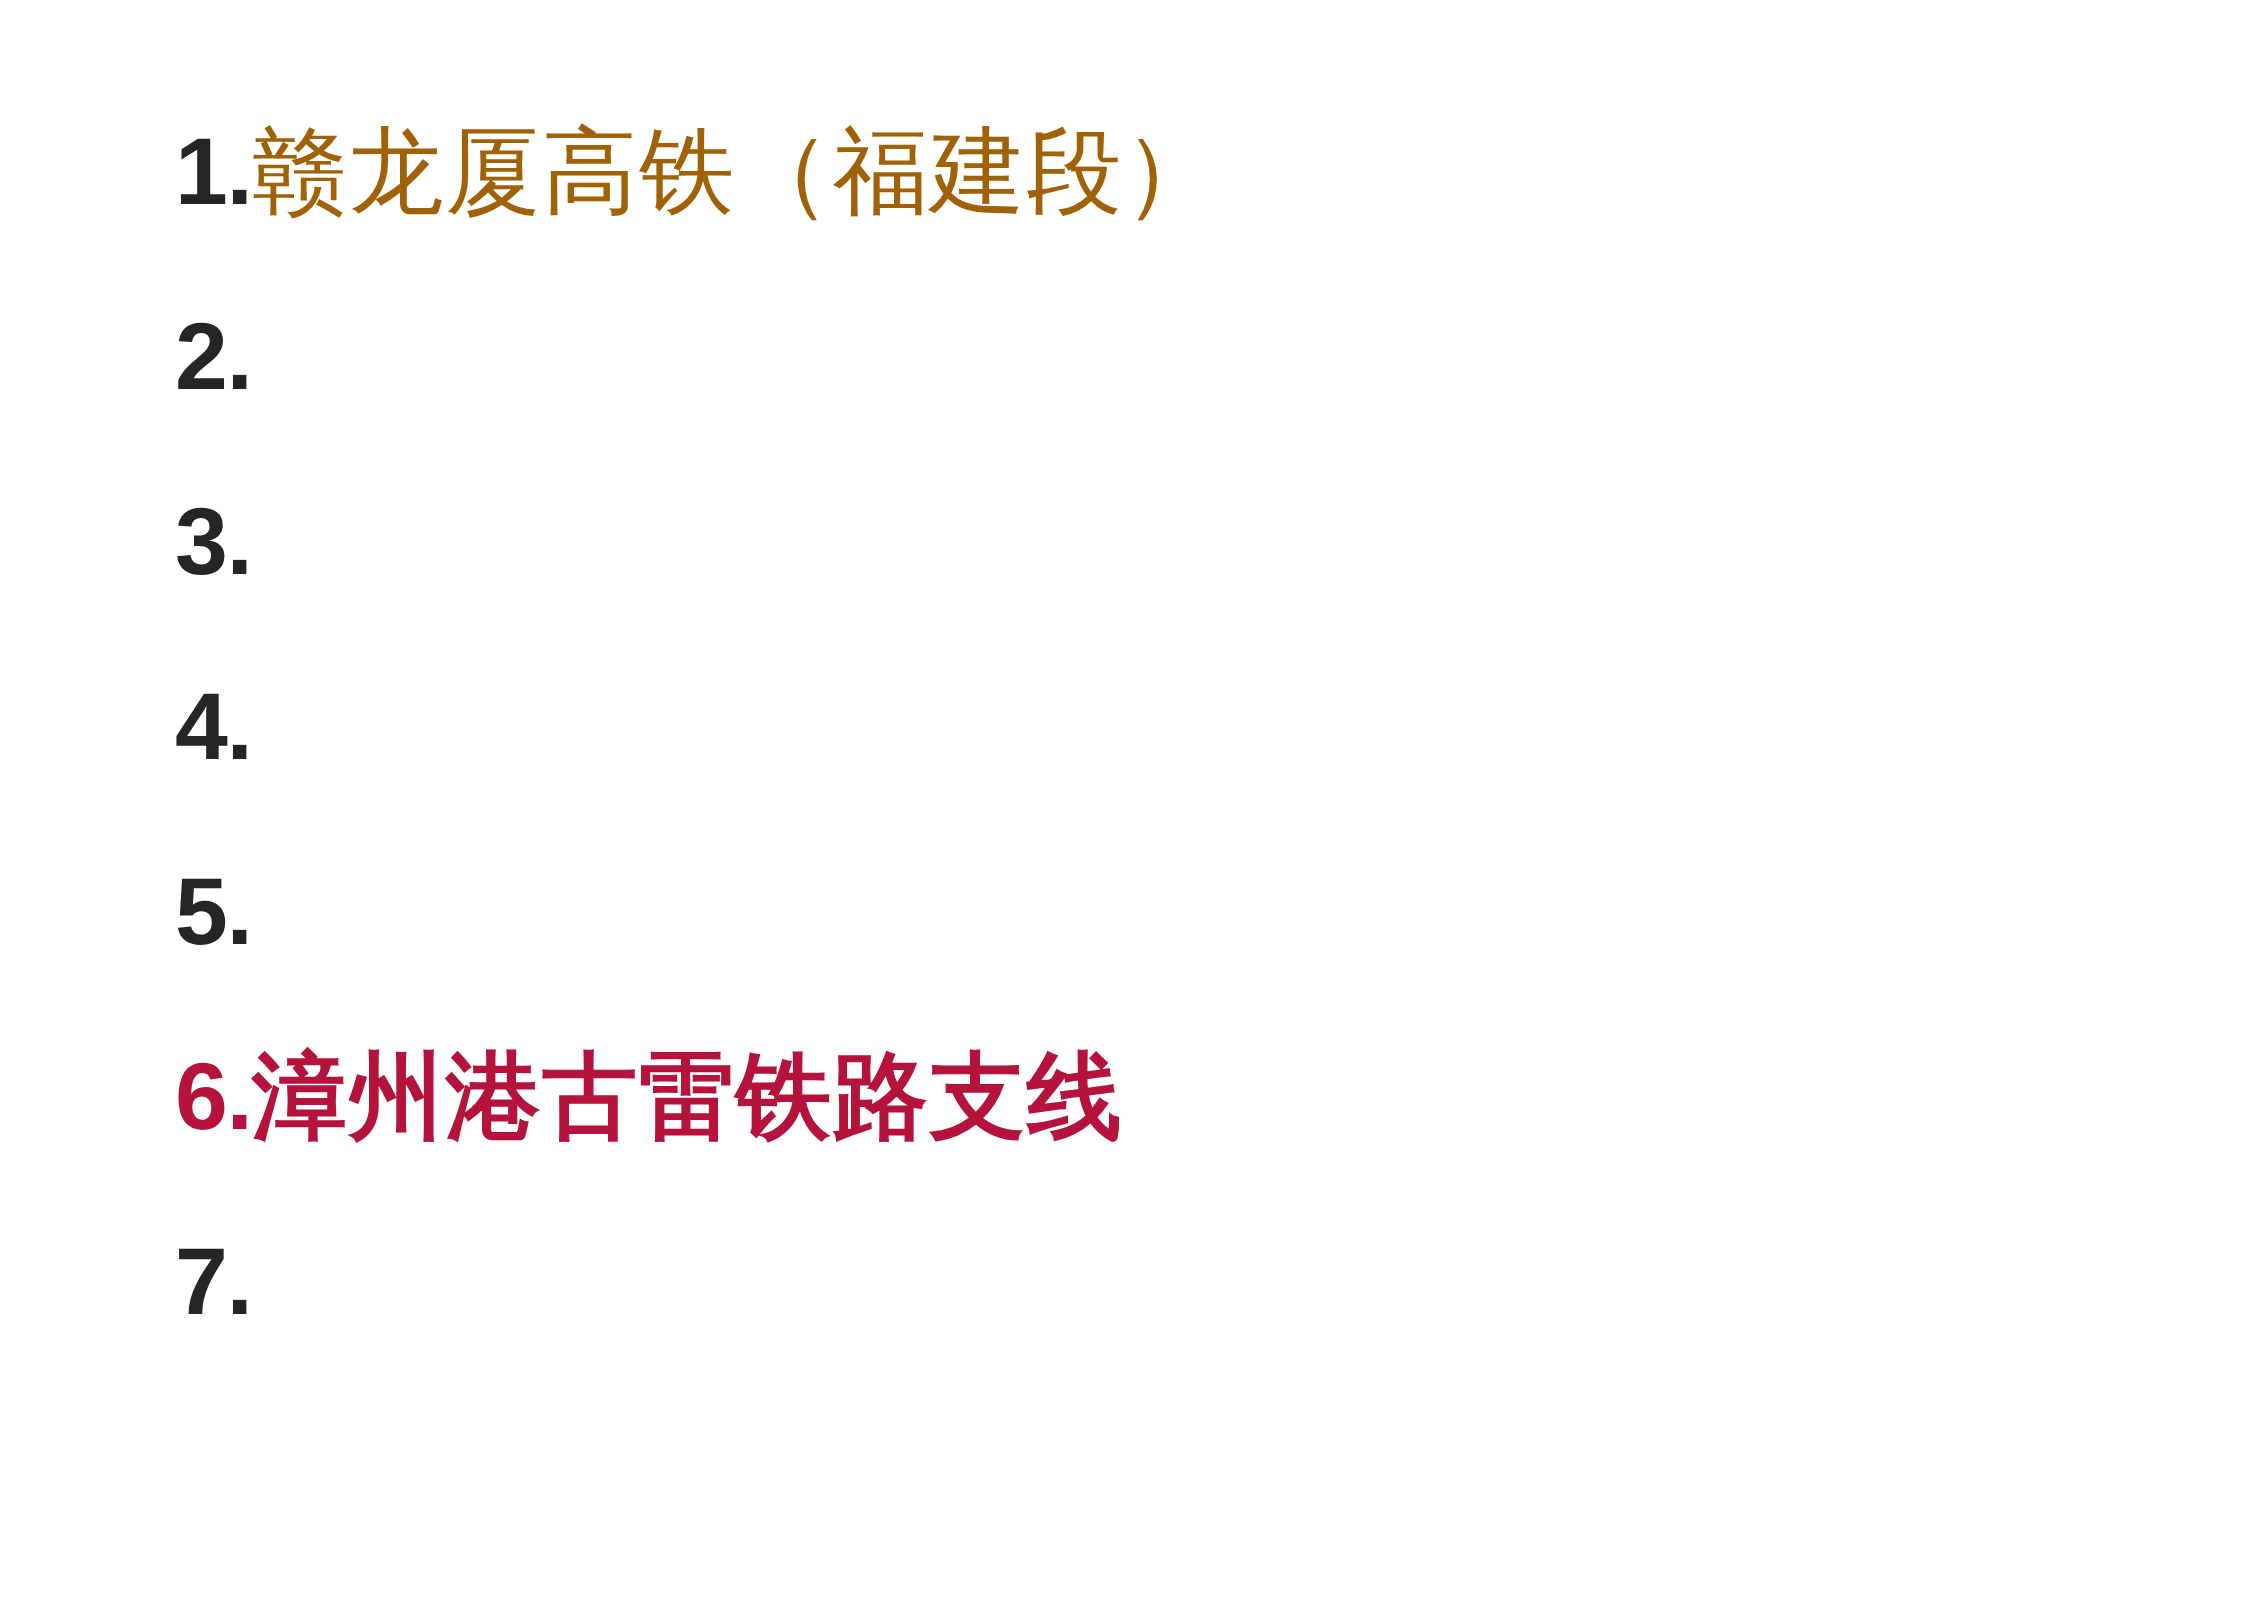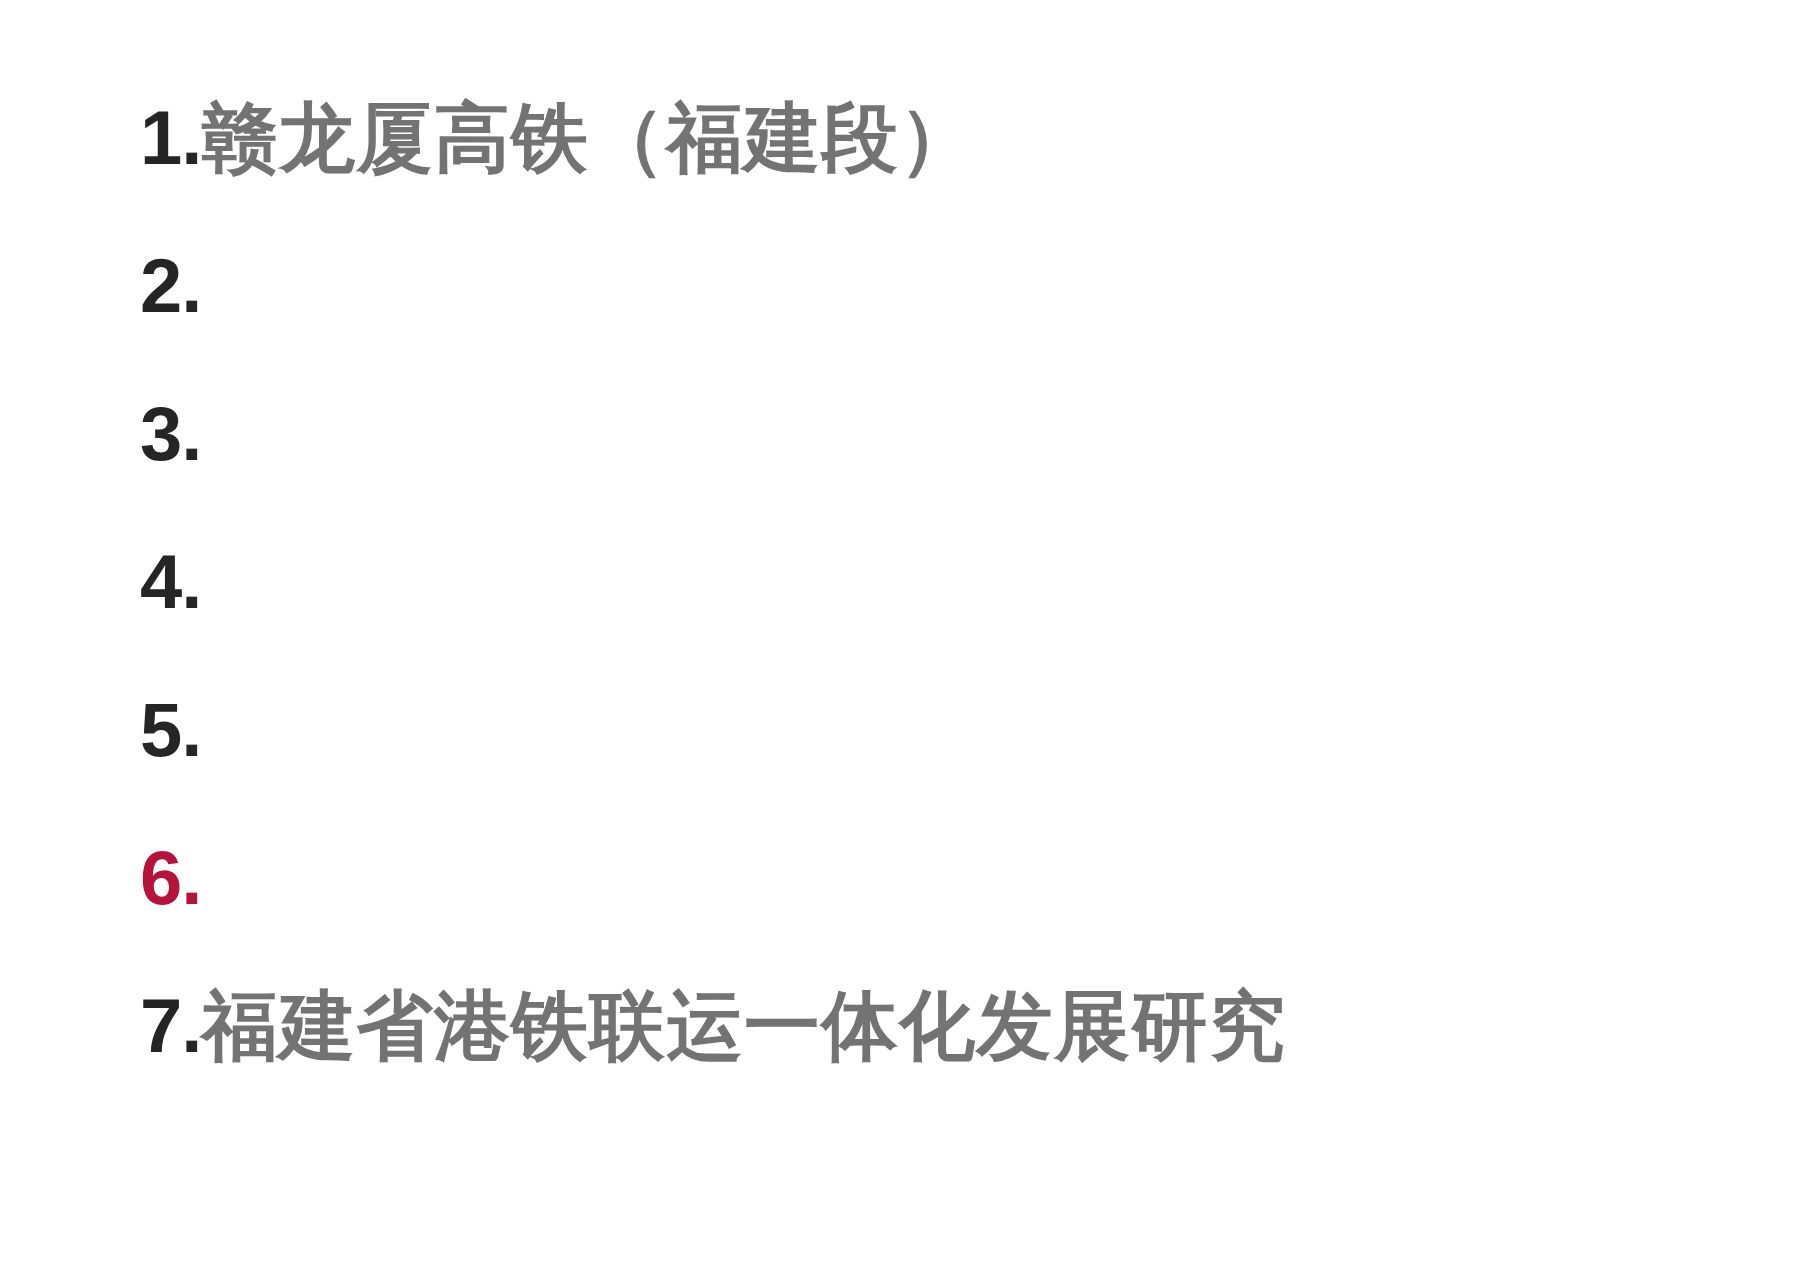--- a/index.html
+++ b/index.html
@@ -45,22 +45,22 @@
   .item-index {
     font-size: 76px;
     font-weight: 700;
     color: #252525;
     letter-spacing: -1px;
     flex: 0 0 auto;
   }
 
   .item-text {
     font-size: 76px;
-    font-weight: 700;
-    color: #737373;
+    font-weight: 400;
+    color: #a16207;
     letter-spacing: 1.5px;
     flex: 0 0 auto;
   }
 
   
   .list-item.is-highlighted .item-index,
   .list-item.is-highlighted .item-text {
     color: #b5123c;
     font-weight: 700;
   }
@@ -87,21 +87,21 @@
     <li class="list-item">
       <span class="item-index">4.</span>
     </li>
 
     <li class="list-item">
       <span class="item-index">5.</span>
     </li>
 
     <li class="list-item is-highlighted">
       <span class="item-index">6.</span>
+      <span class="item-text">漳州港古雷铁路支线</span>
     </li>
 
     <li class="list-item">
       <span class="item-index">7.</span>
-      <span class="item-text">福建省港铁联运一体化发展研究</span>
     </li>
 
   </ol>
 </div>
 
 </body></html>

